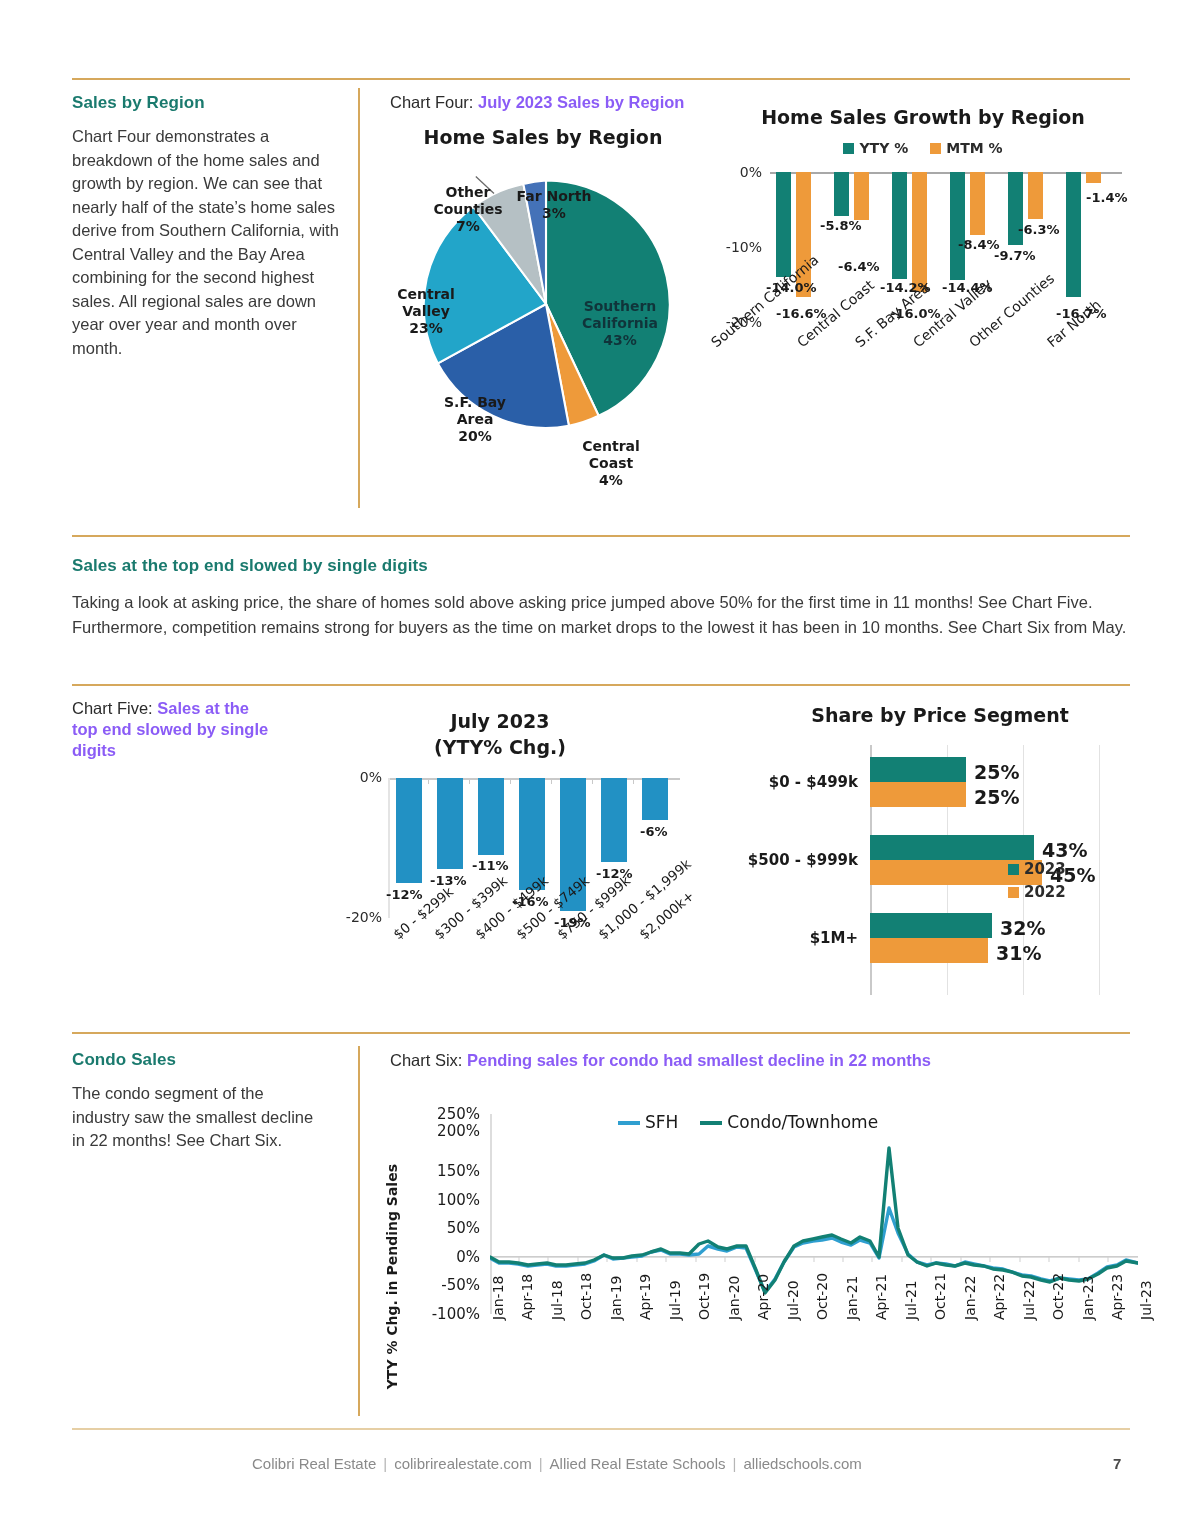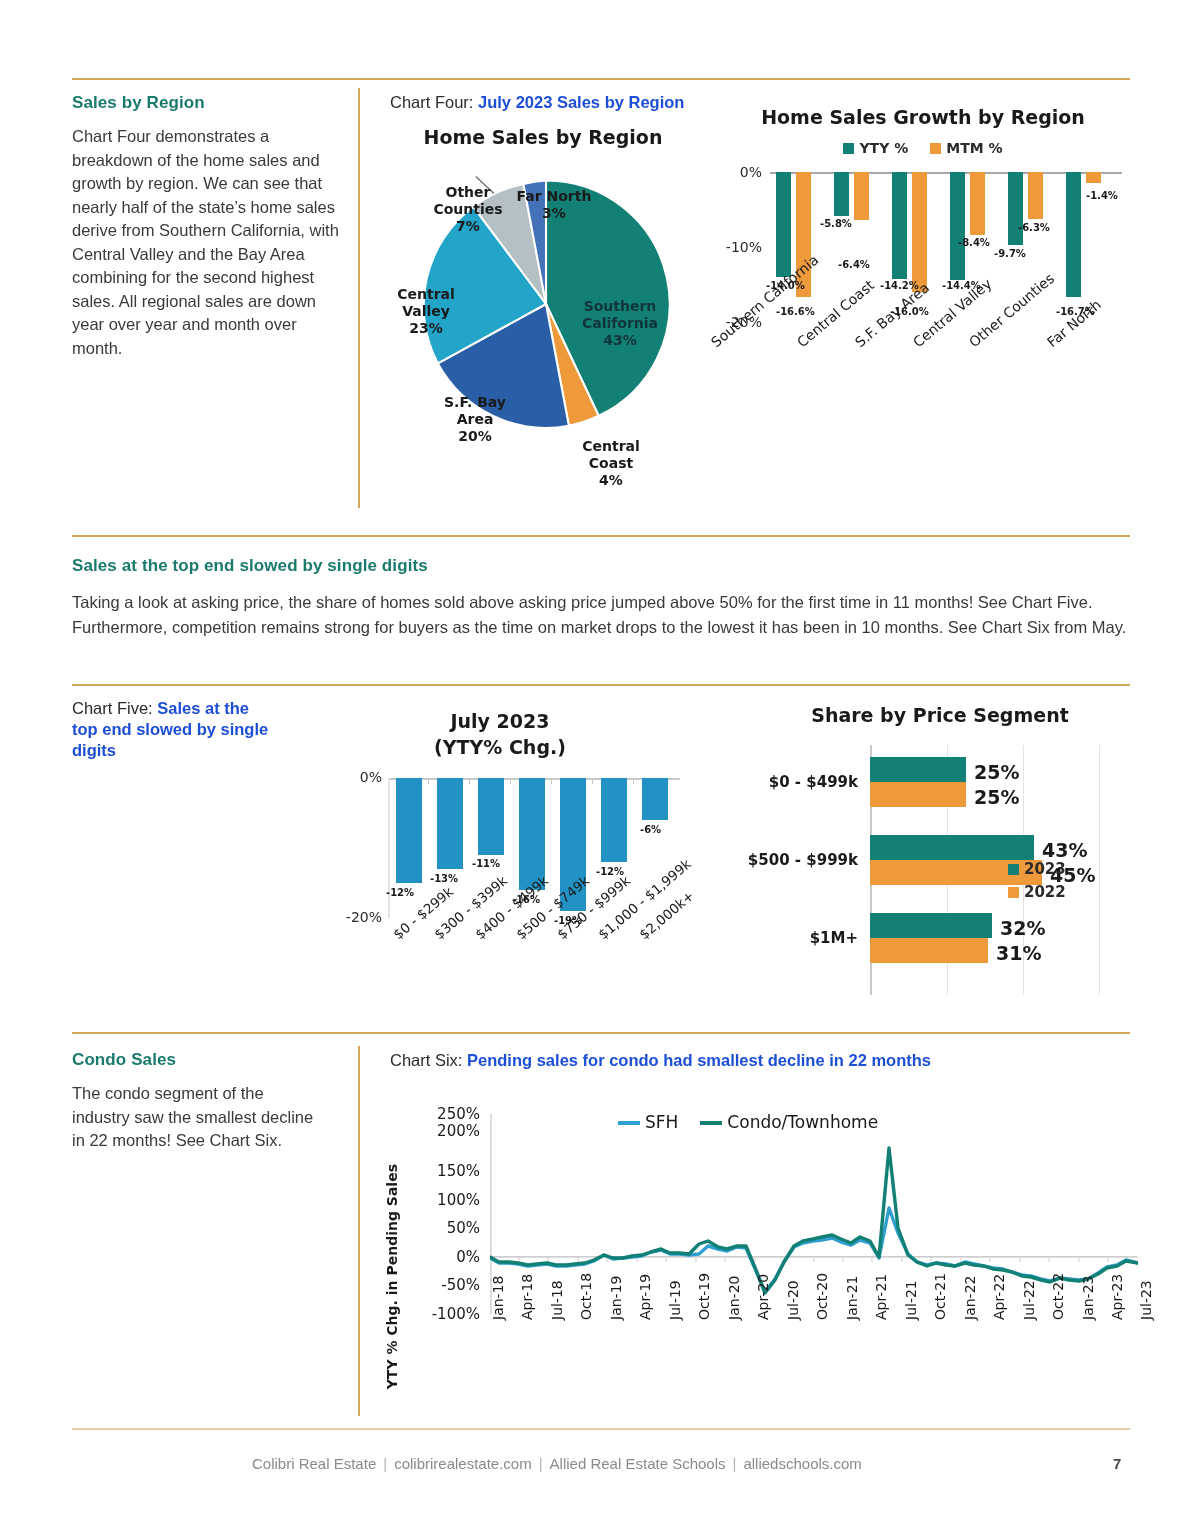--- a/index.html
+++ b/index.html
@@ -25,27 +25,27 @@
 
   
   .sec-head {
     font-weight:bold; color:#1a7a6e; font-size:17px;
     letter-spacing:.1px;
   }
   .body-txt {
     font-size:16.5px; line-height:23.5px; color:#3a3a3a;
   }
   .chart-label { font-size:16.5px; color:#2b2b2b; }
-  .chart-label b { color:#1d4ed8; }
+  .chart-label b { color:#8b5cf6; }
   .chart-title {
     font-weight:bold; font-size:19px; color:#1a1a1a; text-align:center;
     font-family:"DejaVu Sans", sans-serif;
   }
   .tick { font-family:"DejaVu Sans", sans-serif; font-size:14px; color:#2b2b2b; }
-  .dlabel { font-family:"DejaVu Sans", sans-serif; font-weight:bold; font-size:10px; color:#1a1a1a; }
+  .dlabel { font-family:"DejaVu Sans", sans-serif; font-weight:bold; font-size:13px; color:#1a1a1a; }
 
   
   #sec1 { position:absolute; left:0; top:78px; width:1200px; height:455px; }
   #sec1 .txtcol { position:absolute; left:72px; top:15px; width:270px; }
   #sec1 .txtcol .sec-head { margin-bottom:12px; }
 
   #chart4 { position:absolute; left:378px; top:10px; width:760px; height:430px; }
   #chart4 .caption { position:absolute; left:12px; top:5px; }
 
   

